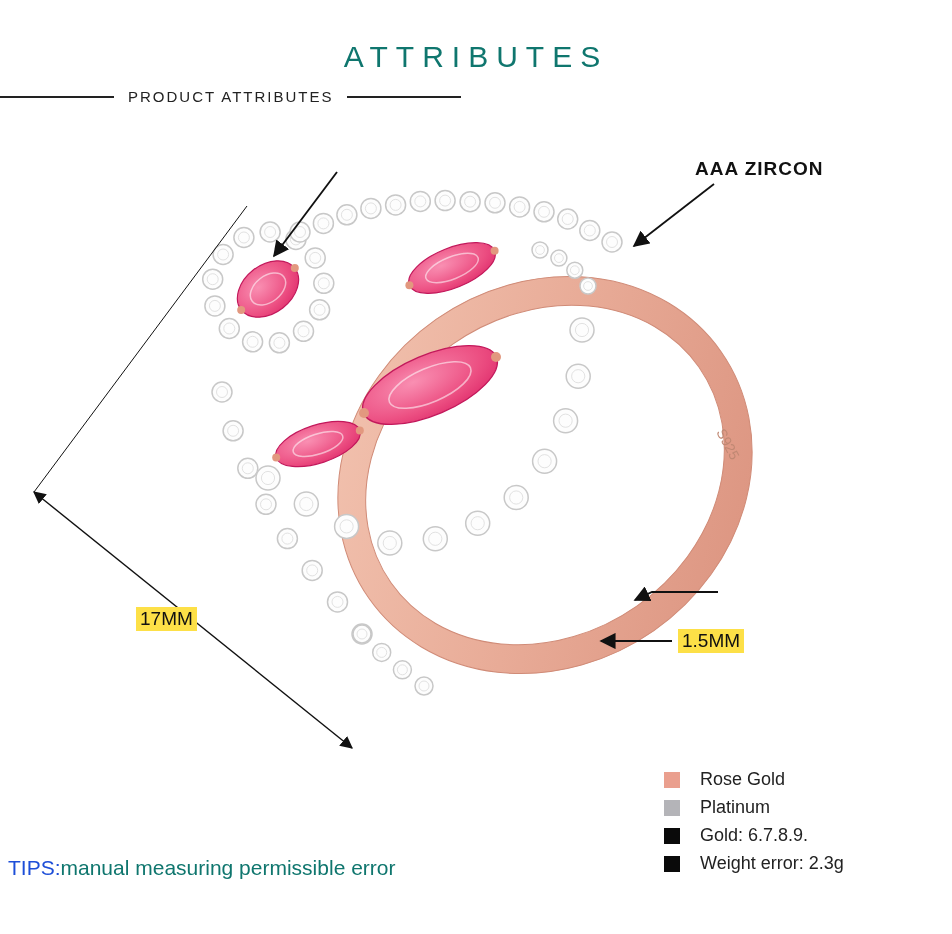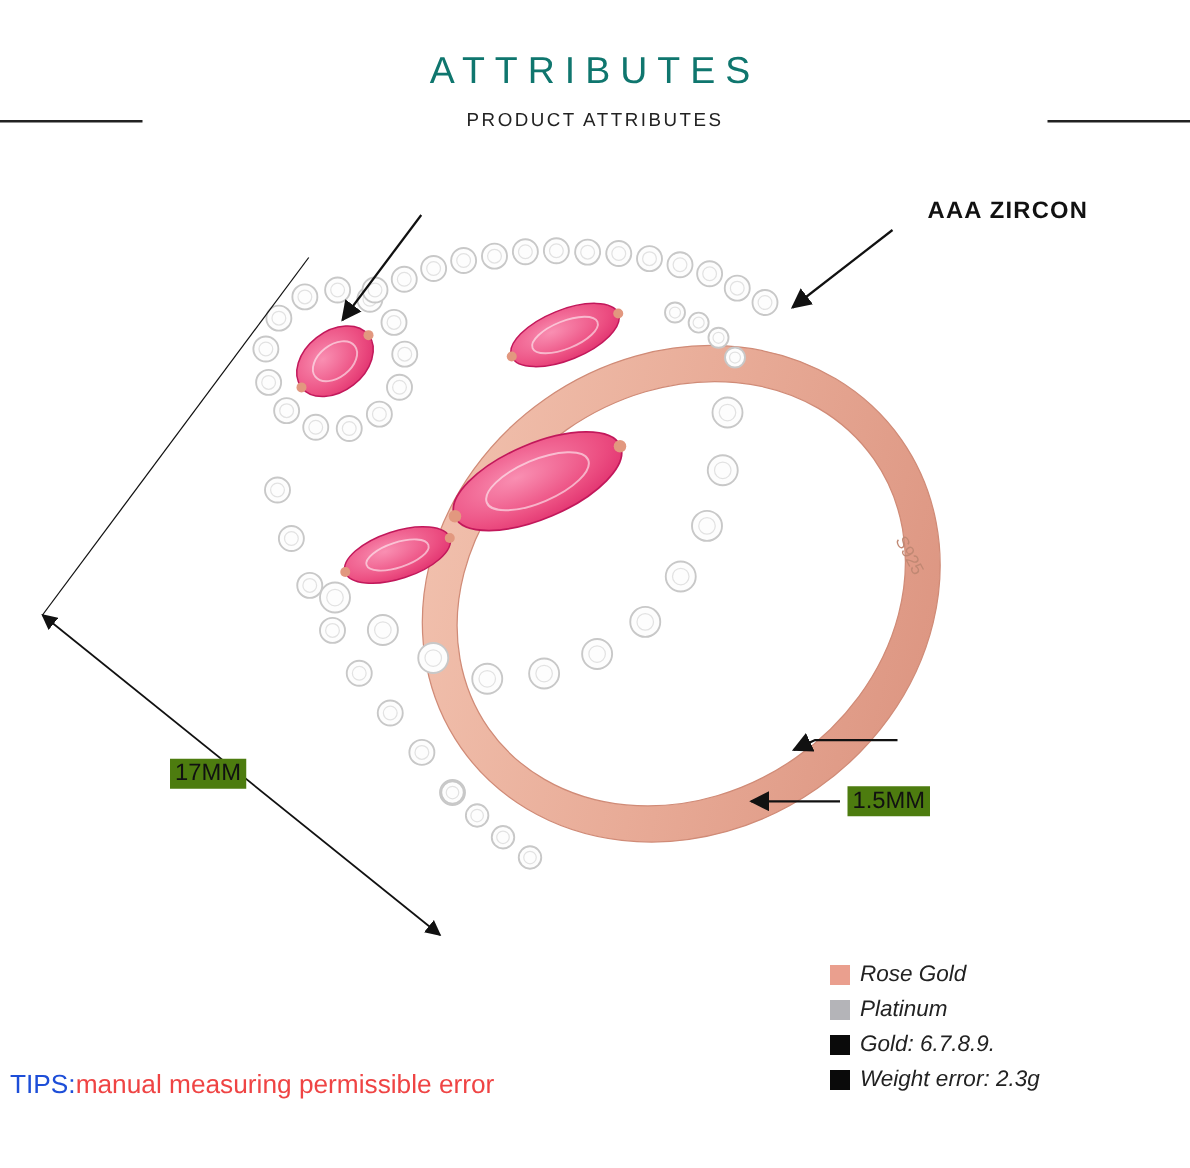--- a/index.html
+++ b/index.html
@@ -1,31 +1,31 @@
 <!DOCTYPE html>
 <html><head>
 <meta charset="utf-8">
 <style>
   html,body{margin:0;padding:0;background:#fff;}
   .canvas{position:relative;width:952px;height:934px;background:#fff;overflow:hidden;
           font-family:"Liberation Sans",sans-serif;color:#1a1a1a;}
   .abs{position:absolute;}
   .title{top:40px;left:0;width:100%;text-align:center;font-size:30px;letter-spacing:8px;color:#0f766e;}
-  .subtitle-row{top:88px;left:0;width:100%;display:flex;align-items:center;justify-content:space-between;gap:14px;}
+  .subtitle-row{top:88px;left:0;width:100%;display:flex;align-items:center;justify-content:flex-start;gap:14px;}
   .subtitle-row .rule{width:114px;height:2px;background:#222;}
   .subtitle{font-size:15px;letter-spacing:2px;color:#222;}
   .callout{font-size:19px;font-weight:bold;letter-spacing:1px;color:#111;white-space:nowrap;}
-  .measure{font-size:19px;color:#111;white-space:nowrap;background:#4d7c0f;padding:1px 4px;}
+  .measure{font-size:19px;color:#111;white-space:nowrap;background:#fde047;padding:1px 4px;}
   .legend{left:664px;top:770px;display:flex;flex-direction:column;gap:9px;}
-  .legend-row{display:flex;align-items:center;gap:8px;height:19px;font-style:italic;}
+  .legend-row{display:flex;align-items:center;gap:20px;height:19px;}
   .swatch{width:16px;height:16px;display:inline-block;flex:0 0 16px;}
   .legend-label{font-size:18px;color:#222;}
   .tips{left:8px;top:856px;font-size:21px;}
   .tips .tips-prefix{color:#1d4ed8;}
-  .tips .tips-text{color:#ef4444;}
+  .tips .tips-text{color:#0f766e;}
   svg{display:block;}
   .overlay{left:0;top:0;pointer-events:none;}
 </style>
 </head>
 <body>
 
 <div class="canvas">
 
   <div class="abs title">ATTRIBUTES</div>
   <div class="abs subtitle-row">
@@ -205,21 +205,21 @@
       </marker>
     </defs>
     <line x1="337" y1="172" x2="274" y2="256" stroke="#111" stroke-width="1.8" marker-end="url(#arr)"></line>
     <line x1="714" y1="184" x2="634" y2="246" stroke="#111" stroke-width="1.8" marker-end="url(#arr)"></line>
     <polyline points="718,592 652,592 635,600" fill="none" stroke="#111" stroke-width="1.8" marker-end="url(#arr)"></polyline>
     <line x1="672" y1="641" x2="601" y2="641" stroke="#111" stroke-width="1.8" marker-end="url(#arr)"></line>
     <line x1="34" y1="492" x2="247" y2="206" stroke="#111" stroke-width="1"></line>
     <line x1="34" y1="492" x2="352" y2="748" stroke="#111" stroke-width="1.4" marker-start="url(#arr)" marker-end="url(#arr)"></line>
   </svg>
 
-  <div class="abs callout" style="left:742px;top:158px;">AAA ZIRCON</div>
+  <div class="abs callout" style="left:695px;top:158px;">AAA ZIRCON</div>
   <div class="abs measure" style="left:678px;top:629px;">1.5MM</div>
   <div class="abs measure" style="left:136px;top:607px;">17MM</div>
 
   <div class="abs legend">
     <div class="legend-row">
       <span class="swatch" style="background: rgb(234, 159, 142);"></span>
       <span class="legend-label">Rose Gold</span>
     </div>
     <div class="legend-row">
       <span class="swatch" style="background: rgb(180, 180, 184);"></span>

